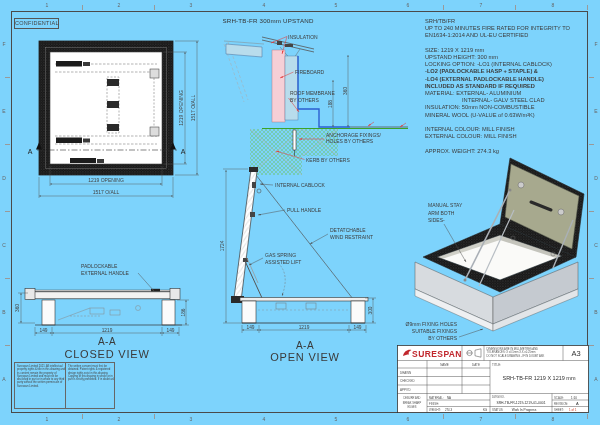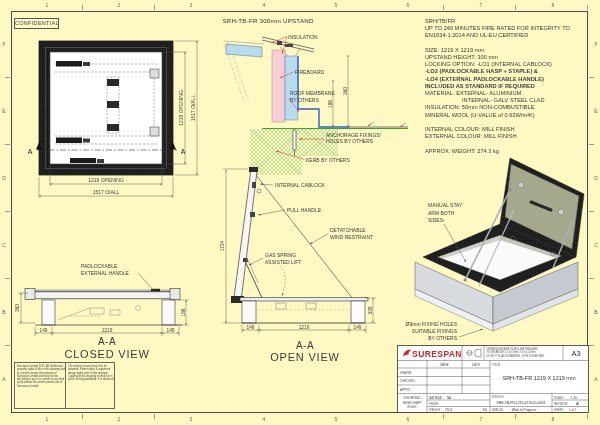--- a/index.html
+++ b/index.html
@@ -1,18 +1,18 @@
 <!DOCTYPE html>
 <html><head>
 <meta charset="utf-8">
 <style>
   html,body{margin:0;padding:0;background:#fff;}
   body{width:600px;height:425px;position:relative;overflow:hidden;
        font-family:"Liberation Sans", sans-serif;-webkit-font-smoothing:antialiased;}
-  .sheet{position:absolute;left:0;top:0;width:600px;height:425px;background:#fef9c3;}
+  .sheet{position:absolute;left:0;top:0;width:600px;height:425px;background:#7dd3fc;}
   .border-rect{position:absolute;left:10.5px;top:10.5px;width:577px;height:402px;
        border:1px solid #4a4a4a;box-sizing:border-box;}
   .gc,.gr{position:absolute;font-size:5px;color:#666;width:10px;text-align:center;line-height:6px;}
   .tick-top{position:absolute;left:11px;top:5px;width:577px;height:5px;
        background:repeating-linear-gradient(to right,transparent 0 71.3px,#999 71.3px 72.1px);}
   .tick-bottom{position:absolute;left:11px;top:414px;width:577px;height:5px;
        background:repeating-linear-gradient(to right,transparent 0 71.3px,#999 71.3px 72.1px);}
   .tick-left{position:absolute;left:5px;top:11px;width:5px;height:401px;
        background:repeating-linear-gradient(to bottom,transparent 0 66.1px,#999 66.1px 66.9px);}
   .tick-right{position:absolute;left:589px;top:11px;width:5px;height:401px;

